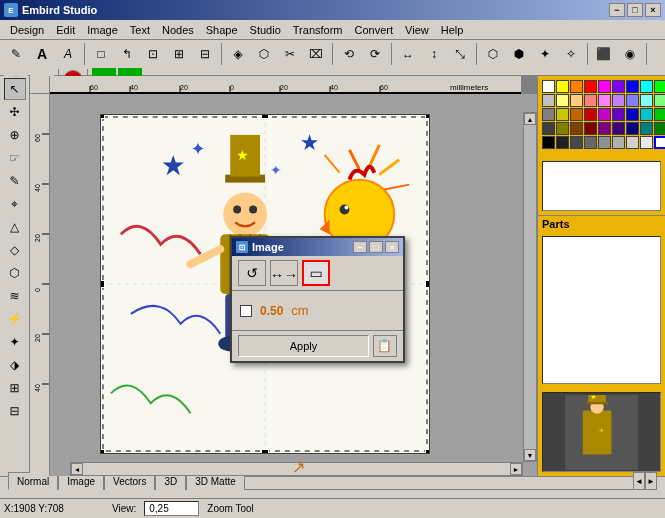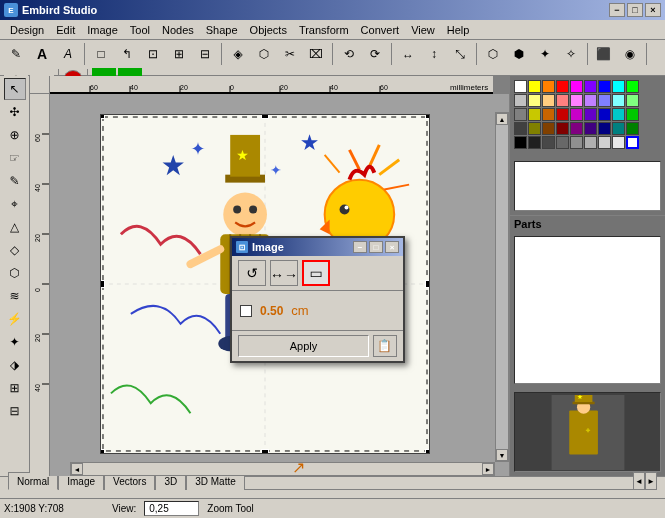--- a/index.html
+++ b/index.html
@@ -171,22 +171,22 @@
     
     .sel-handle {
       position: absolute;
       width: 8px; height: 8px;
       background: #000;
       border: 1px solid #fff;
     }
 
     
     .right-panel {
-      width: 156px;
-      background: #737373;
+      width: 128px;
+      background: #eab308;
       border-left: 1px solid #808080;
       display: flex;
       flex-direction: column;
     }
 
     
     .color-palette {
       padding: 4px;
     }
 
@@ -418,24 +418,24 @@
     <div class="title-btn">−</div>
     <div class="title-btn">□</div>
     <div class="title-btn">×</div>
   </div>
 </div>
 
 <div class="menu-bar">
   <span class="menu-item">Design</span>
   <span class="menu-item">Edit</span>
   <span class="menu-item">Image</span>
-  <span class="menu-item">Tool</span>
+  <span class="menu-item">Text</span>
   <span class="menu-item">Nodes</span>
   <span class="menu-item">Shape</span>
-  <span class="menu-item">Objects</span>
+  <span class="menu-item">Studio</span>
   <span class="menu-item">Transform</span>
   <span class="menu-item">Convert</span>
   <span class="menu-item">View</span>
   <span class="menu-item">Help</span>
 </div>
 
 <div class="toolbar">
   <div class="tb-btn">✎</div>
   <div class="tb-btn" style="font-weight:bold;font-size:14px;">A</div>
   <div class="tb-btn" style="font-size:12px; font-style:italic;">A</div>

